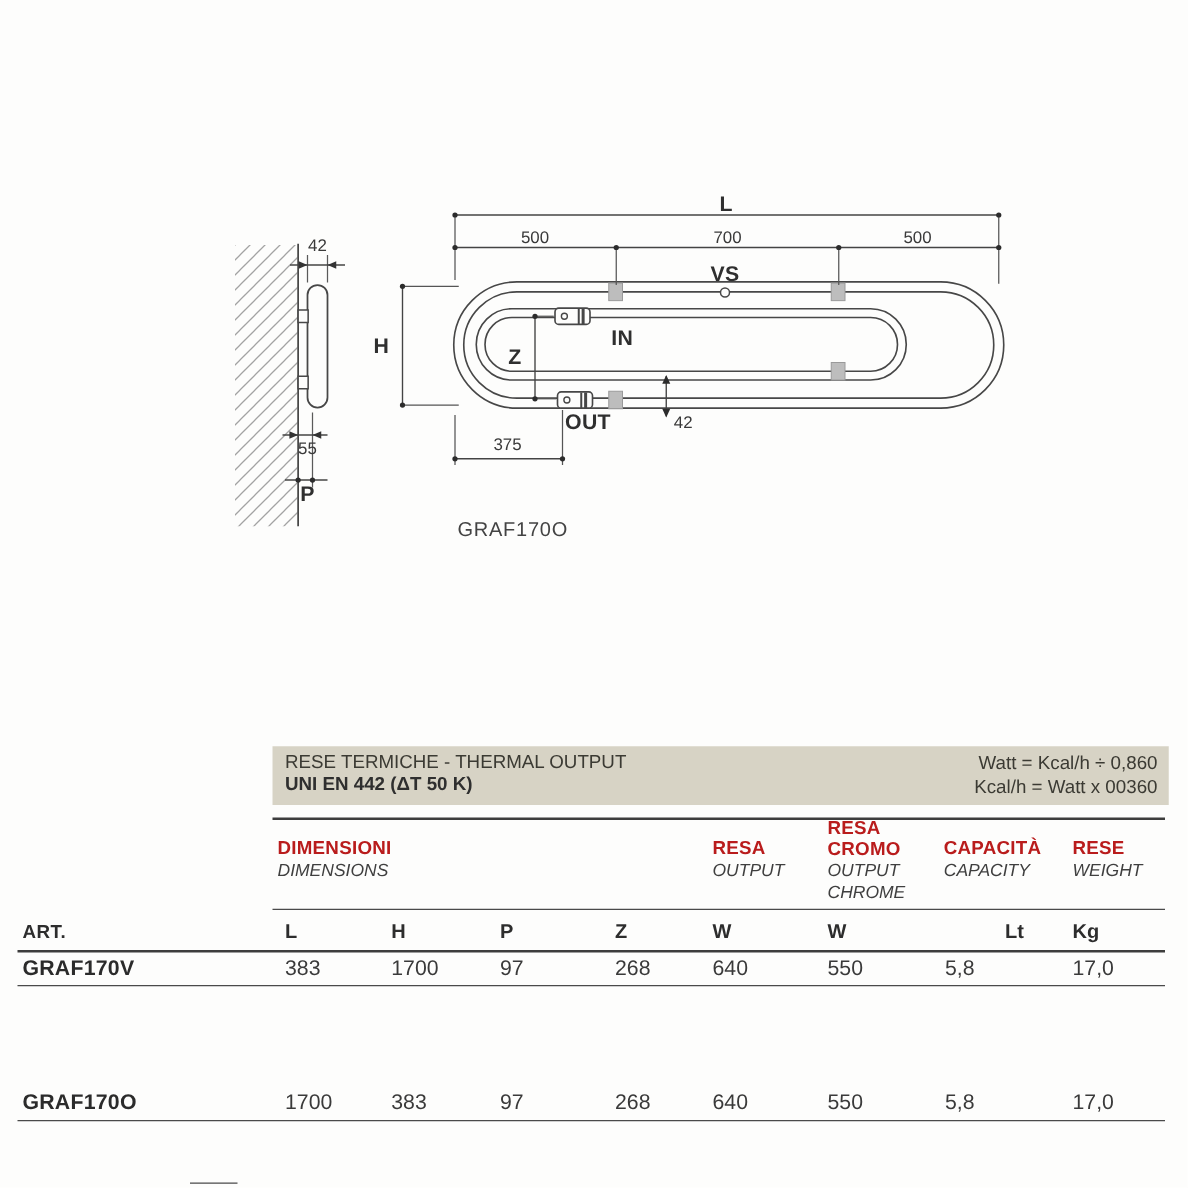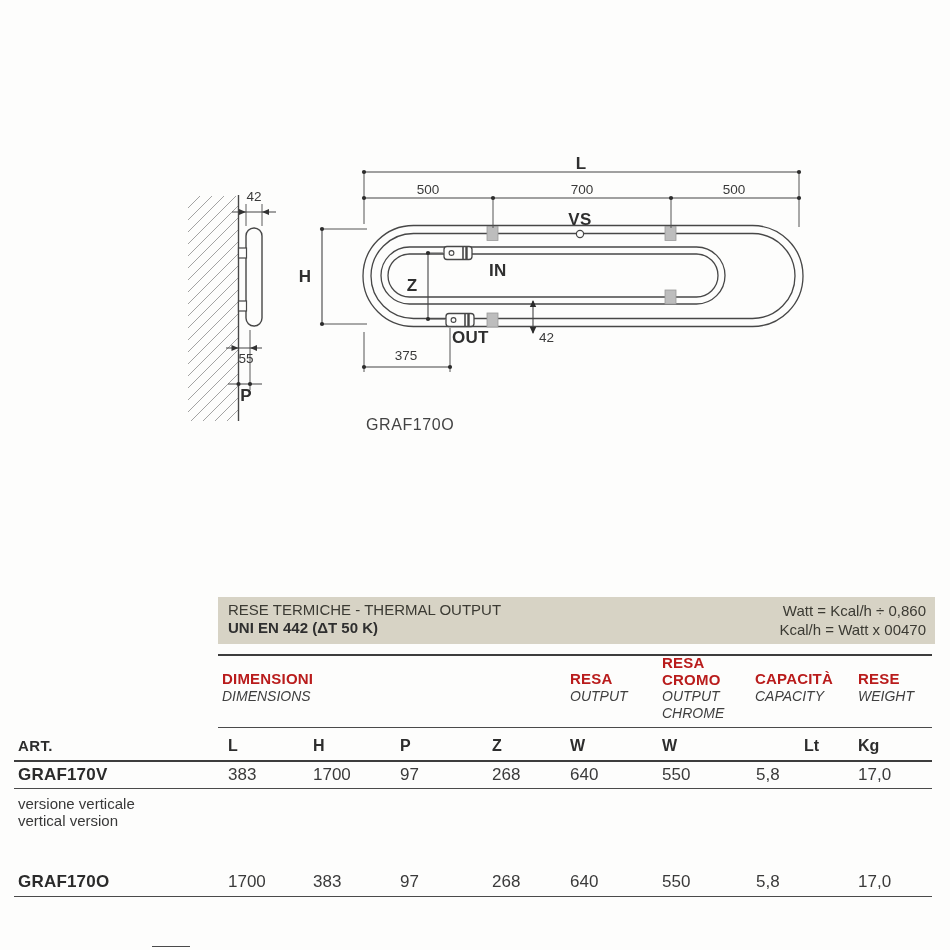--- a/index.html
+++ b/index.html
@@ -158,21 +158,21 @@
   <div class="lbl dim c" style="left:406px;top:349px;">375</div>
   <div class="lbl caption" style="left:366px;top:417px;">GRAF170O</div>
 
   <div class="bar">
     <div class="tl">
       <div>RESE TERMICHE - THERMAL OUTPUT</div>
       <div class="b">UNI EN 442 (ΔT 50 K)</div>
     </div>
     <div class="tr">
       <div>Watt = Kcal/h ÷ 0,860</div>
-      <div>Kcal/h = Watt x 00470</div>
+      <div>Kcal/h = Watt x 00360</div>
     </div>
   </div>
   <div class="rule" style="left:218px;top:654px;width:714px;"></div>
 
   <div class="grp" style="left:222px;top:671px;">
     <div class="it">DIMENSIONI</div>
     <div class="en">DIMENSIONS</div>
   </div>
   <div class="grp" style="left:570px;top:671px;">
     <div class="it">RESA</div>
@@ -212,24 +212,20 @@
     <div class="cell" style="left:228px;top:765px;">383</div>
     <div class="cell" style="left:313px;top:765px;">1700</div>
     <div class="cell" style="left:400px;top:765px;">97</div>
     <div class="cell" style="left:492px;top:765px;">268</div>
     <div class="cell" style="left:570px;top:765px;">640</div>
     <div class="cell" style="left:662px;top:765px;">550</div>
     <div class="cell" style="left:756px;top:765px;">5,8</div>
     <div class="cell" style="left:858px;top:765px;">17,0</div>
   </div>
   <div class="rule thin" style="left:14px;top:788px;width:918px;"></div>
-  <div class="note" style="left:18px;top:796px;">
-    <div>versione verticale</div>
-    <div>vertical version</div>
-  </div>
 
   <div>
     <div class="cell art" style="left:18px;top:872px;">GRAF170O</div>
     <div class="cell" style="left:228px;top:872px;">1700</div>
     <div class="cell" style="left:313px;top:872px;">383</div>
     <div class="cell" style="left:400px;top:872px;">97</div>
     <div class="cell" style="left:492px;top:872px;">268</div>
     <div class="cell" style="left:570px;top:872px;">640</div>
     <div class="cell" style="left:662px;top:872px;">550</div>
     <div class="cell" style="left:756px;top:872px;">5,8</div>

